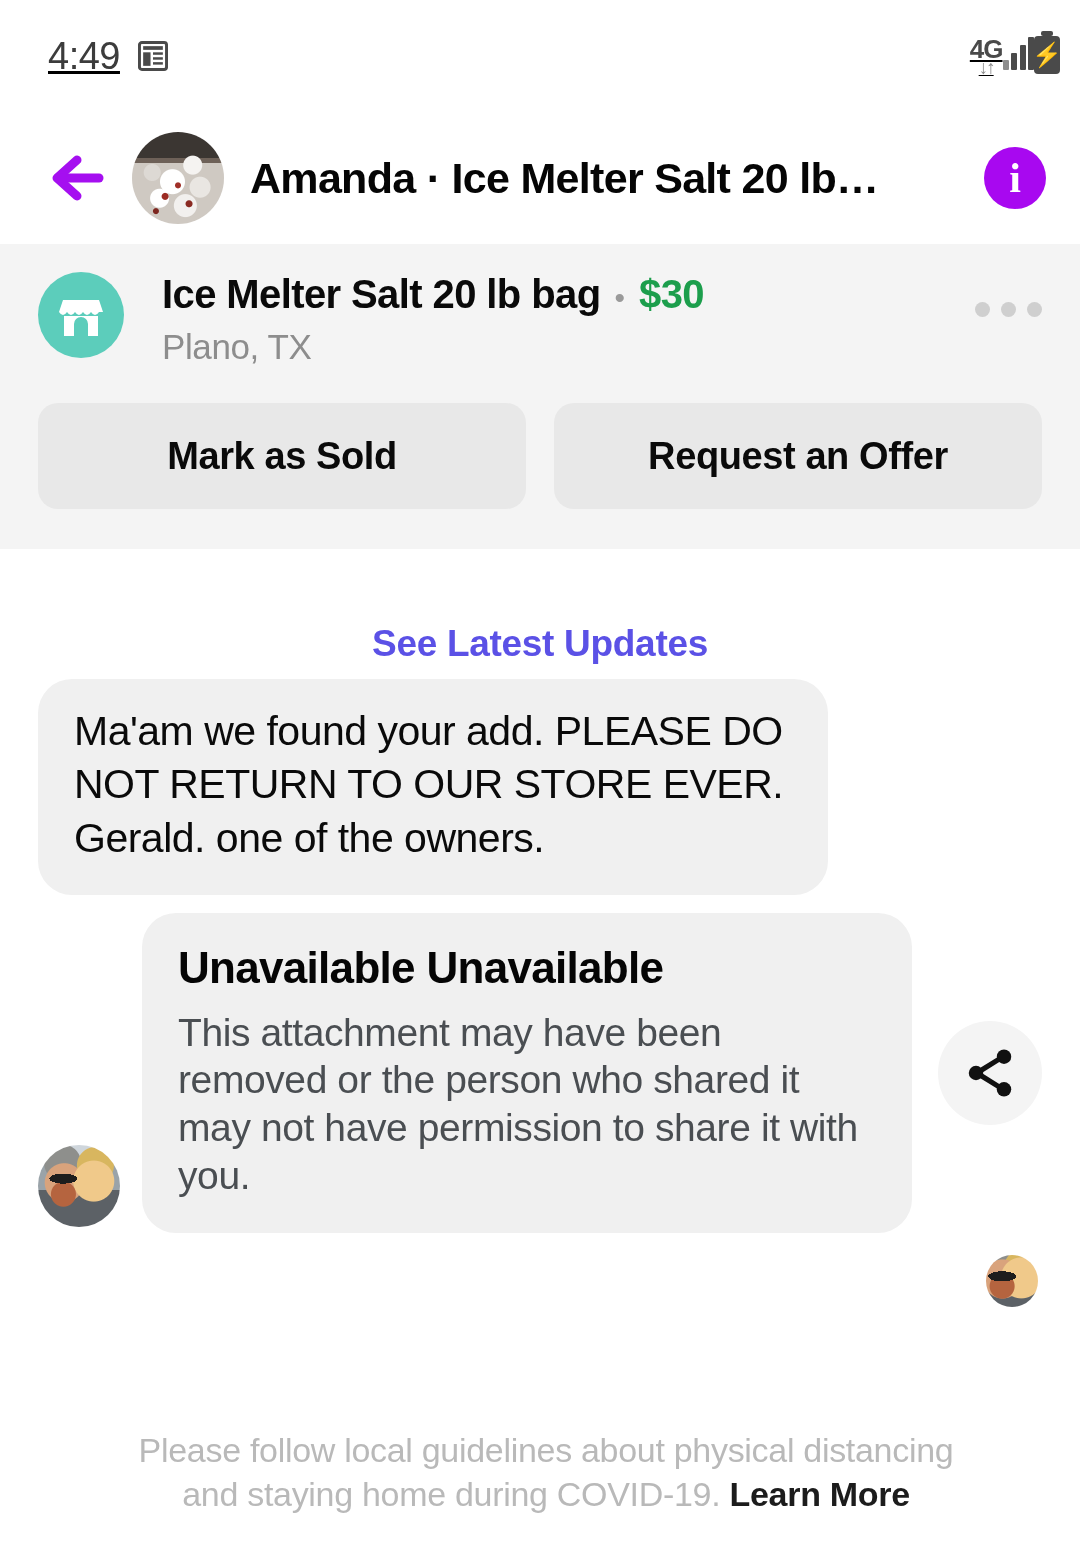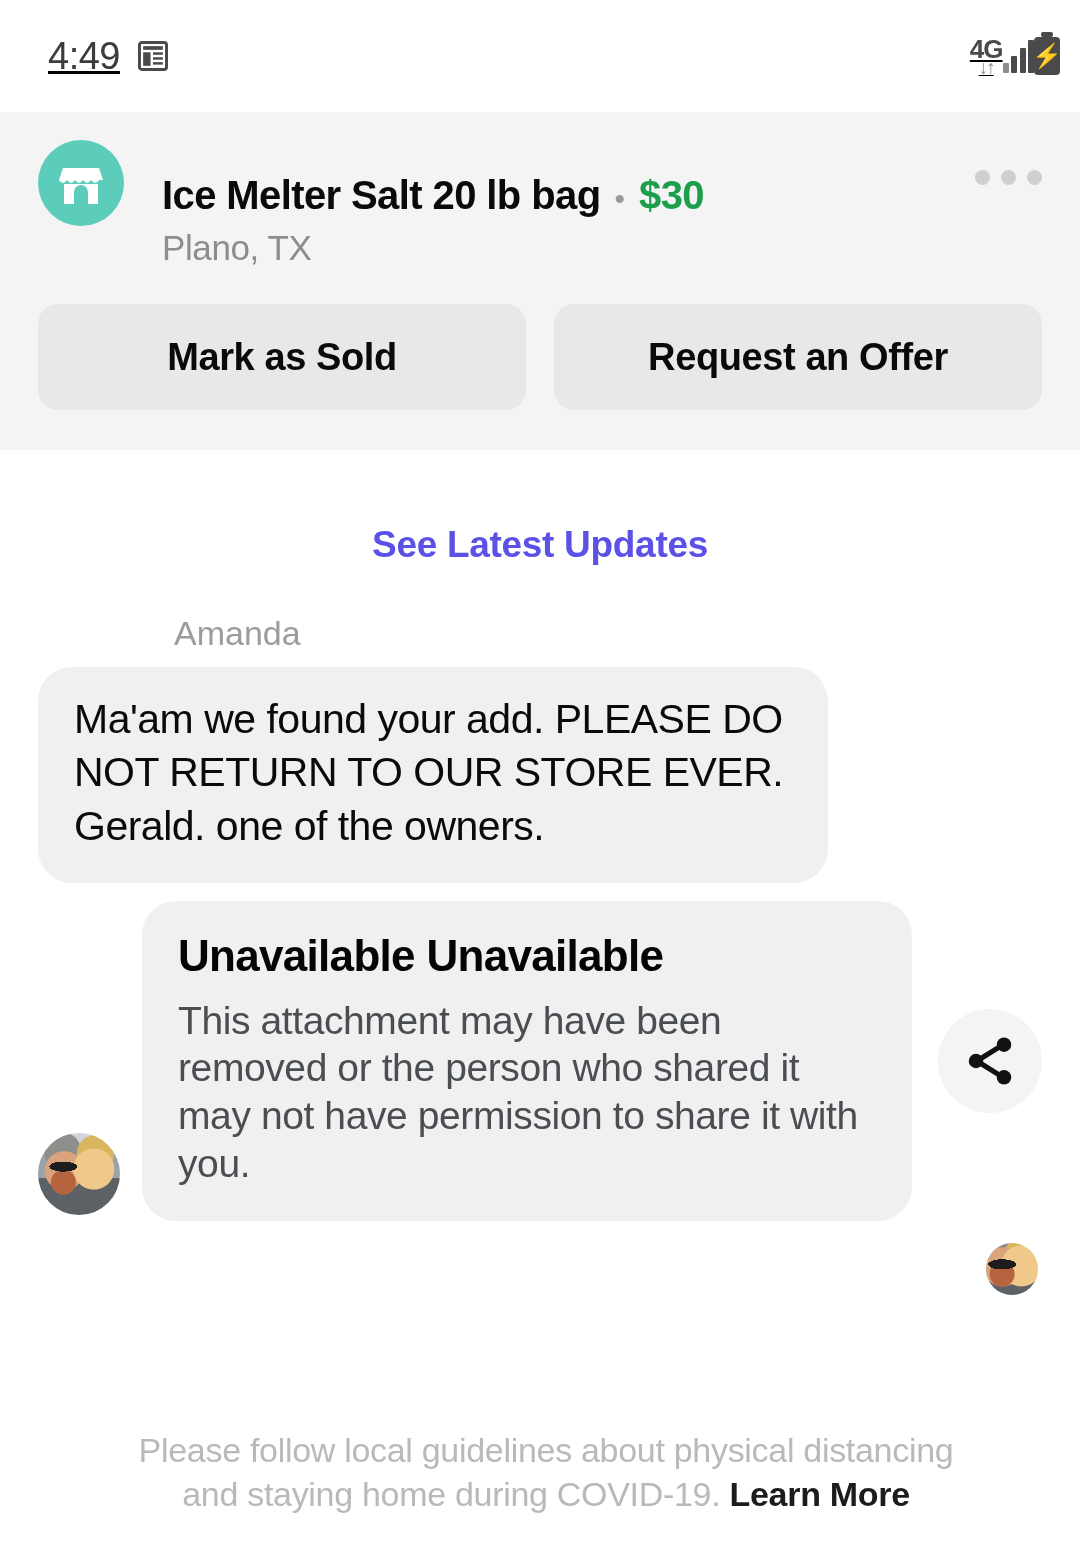--- a/index.html
+++ b/index.html
@@ -13,21 +13,21 @@
 
   
   .statusbar {
     height: 112px; width: 100%;
     display: flex; align-items: center; justify-content: space-between;
     padding: 0 20px 0 48px;
     text-decoration: underline;
   }
   .sb-left { display:flex; align-items:center; gap:18px; }
   .sb-time { font-size: 38px; color:#3c3c3c; letter-spacing:-0.5px; }
-  .sb-right { display:flex; align-items:center; }
+  .sb-right { display:flex; align-items:flex-start; }
   .news-icon { width:30px; height:32px; }
   .lte { display:flex; flex-direction:column; align-items:center; line-height:1; }
   .lte-txt { font-size:26px; font-weight:bold; color:#4a4a4a; letter-spacing:-1px; }
   .lte-arrows { font-size:19px; color:#8d8d8d; letter-spacing:-2px; margin-top:-4px;}
   .bars { display:flex; align-items:flex-end; gap:2.5px; height:34px; }
   .bars i { display:block; width:6px; background:#4a4a4a; border-radius:1px; }
   .bars i:nth-child(1){height:10px;background:#8d8d8d;}
   .bars i:nth-child(2){height:17px;}
   .bars i:nth-child(3){height:25px;}
   .bars i:nth-child(4){height:33px;}
@@ -76,21 +76,21 @@
     font-size:42px; font-weight:bold; font-family:"Liberation Serif", serif; line-height:1;
   }
 
   
   .listing { background:#f4f4f4; padding: 22px 38px 40px 38px; }
   .listing-row { display:flex; align-items:flex-start; gap:0; }
   .store-icon {
     width:86px; height:86px; border-radius:50%; background:#5ccdbb;
     flex:0 0 auto; display:flex; align-items:center; justify-content:center; margin-top:6px;
   }
-  .listing-text { flex:1 1 auto; margin-left:38px; padding-top:6px; min-width:0;margin-top:33px; }
+  .listing-text { flex:1 1 auto; margin-left:38px; padding-top:6px; min-width:0; }
   .listing-title-line { display:flex; align-items:baseline; gap:0; font-size:40px; }
   .listing-title { font-weight:bold; color:#0a0a0a; letter-spacing:-0.6px; }
   .listing-dot { color:#9a9a9a; margin:0 14px; font-size:30px; }
   .listing-price { color:#1c9e4c; font-weight:bold; letter-spacing:-0.6px; }
   .listing-sub { margin-top:10px; font-size:35px; color:#8d8d8d; letter-spacing:-0.4px; }
   .kebab { flex:0 0 auto; display:flex; align-items:center; gap:11px; padding-top:36px; }
   .kebab span { width:15px; height:15px; border-radius:50%; background:#cfcfcf; }
   .listing-actions { display:flex; gap:28px; margin-top:36px; }
   .action-btn {
     flex:1 1 0; height:106px; border-radius:20px; background:#e8e8e8;
@@ -182,20 +182,33 @@
           <i></i>
           <i></i>
           <i></i>
         </div>
       <div class="battery">
           <span class="bolt">⚡</span>
         </div>
     </div>
   </div>
 
+  <div class="thread-header">
+    <div class="back-arrow">
+      <svg width="62" height="52" viewBox="0 0 62 52" aria-hidden="true">
+        <path d="M30 8 L10 26 L30 44" fill="none" stroke="#a50ff0" stroke-width="9" stroke-linecap="round" stroke-linejoin="round"></path>
+        <path d="M11 26 H52" fill="none" stroke="#a50ff0" stroke-width="9" stroke-linecap="round"></path>
+      </svg>
+    </div>
+    <div class="avatar thread-pic"></div>
+    <div class="thread-title">Amanda · Ice Melter Salt 20 lb…</div>
+    <div class="info-btn">
+      <span>i</span>
+    </div>
+  </div>
 
   <div class="listing">
     <div class="listing-row">
       <div class="store-icon">
         <svg width="48" height="46" viewBox="0 0 48 46" aria-hidden="true">
           <path d="M6 8 H42 L46 20 H2 Z" fill="#ffffff"></path>
           <path d="M2 20 q4 6 8 0 q4 6 8 0 q4 6 8 0 q4 6 8 0 q4 6 8 0 L46 20 Z" fill="#ffffff"></path>
           <path d="M7 24 H41 V44 H31 V32 a7 7 0 0 0 -14 0 V44 H7 Z" fill="#ffffff"></path>
         </svg>
       </div>
@@ -216,21 +229,20 @@
     <div class="listing-actions">
       <div class="action-btn">Mark as Sold</div>
       <div class="action-btn">Request an Offer</div>
     </div>
   </div>
 
   <div class="conversation">
 
     <div class="updates-link">See Latest Updates</div>
 
-    <div class="sender-name">Amanda</div>
 
     <div class="msg-row">
       <div class="bubble first">
         <div class="bubble-text">Ma'am we found your add. PLEASE DO NOT RETURN TO OUR STORE EVER. Gerald. one of the owners.</div>
       </div>
     </div>
 
     <div class="attach-wrap">
       <div class="avatar-small couple"></div>
       <div class="attach-bubble">

